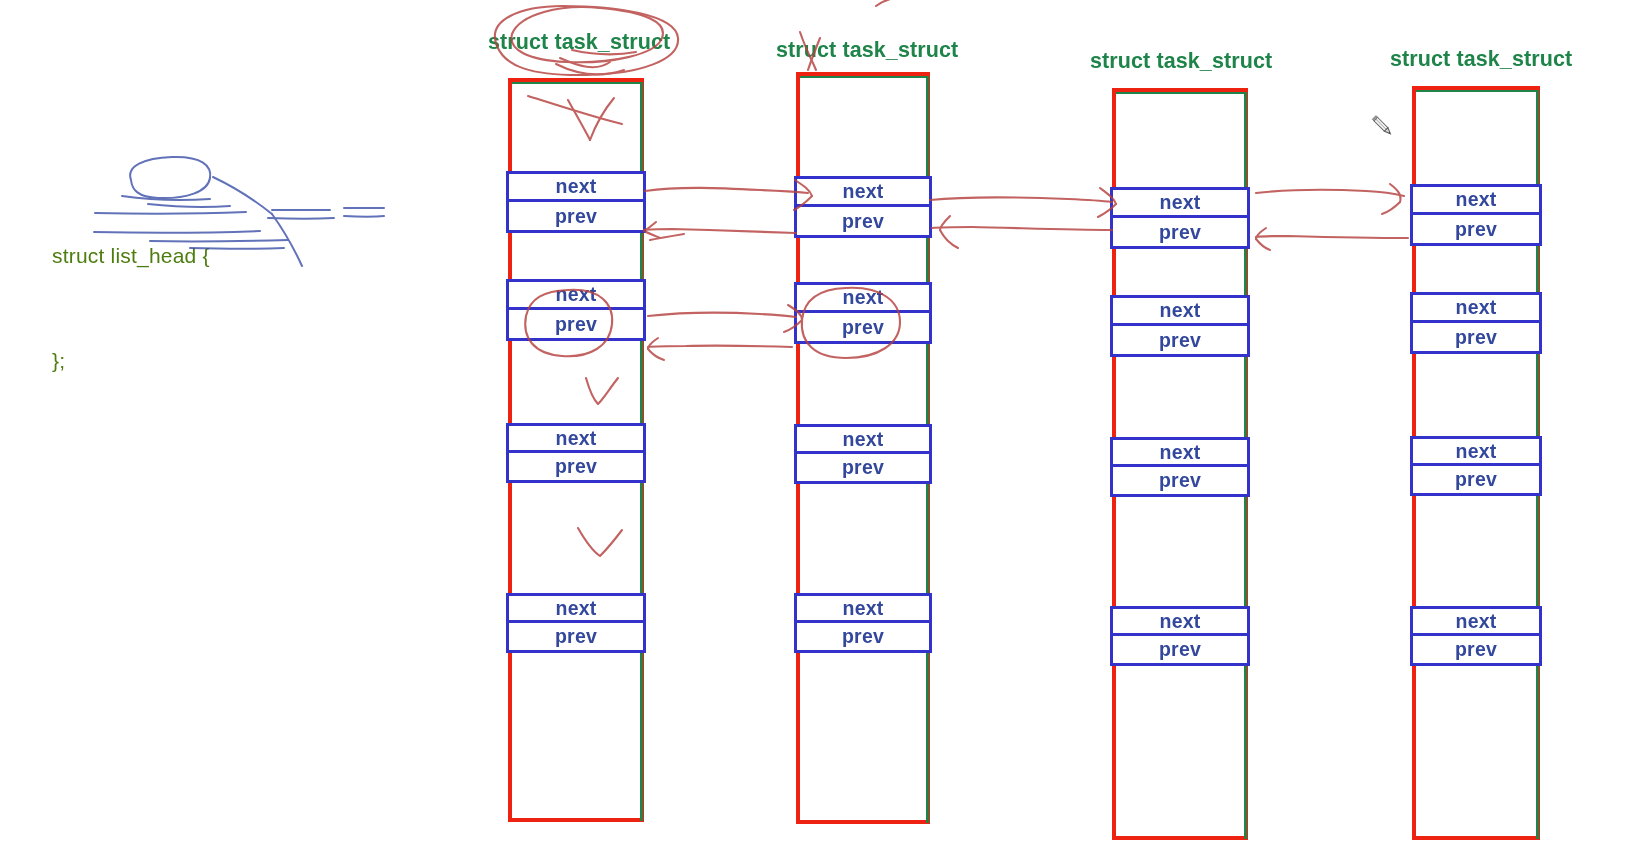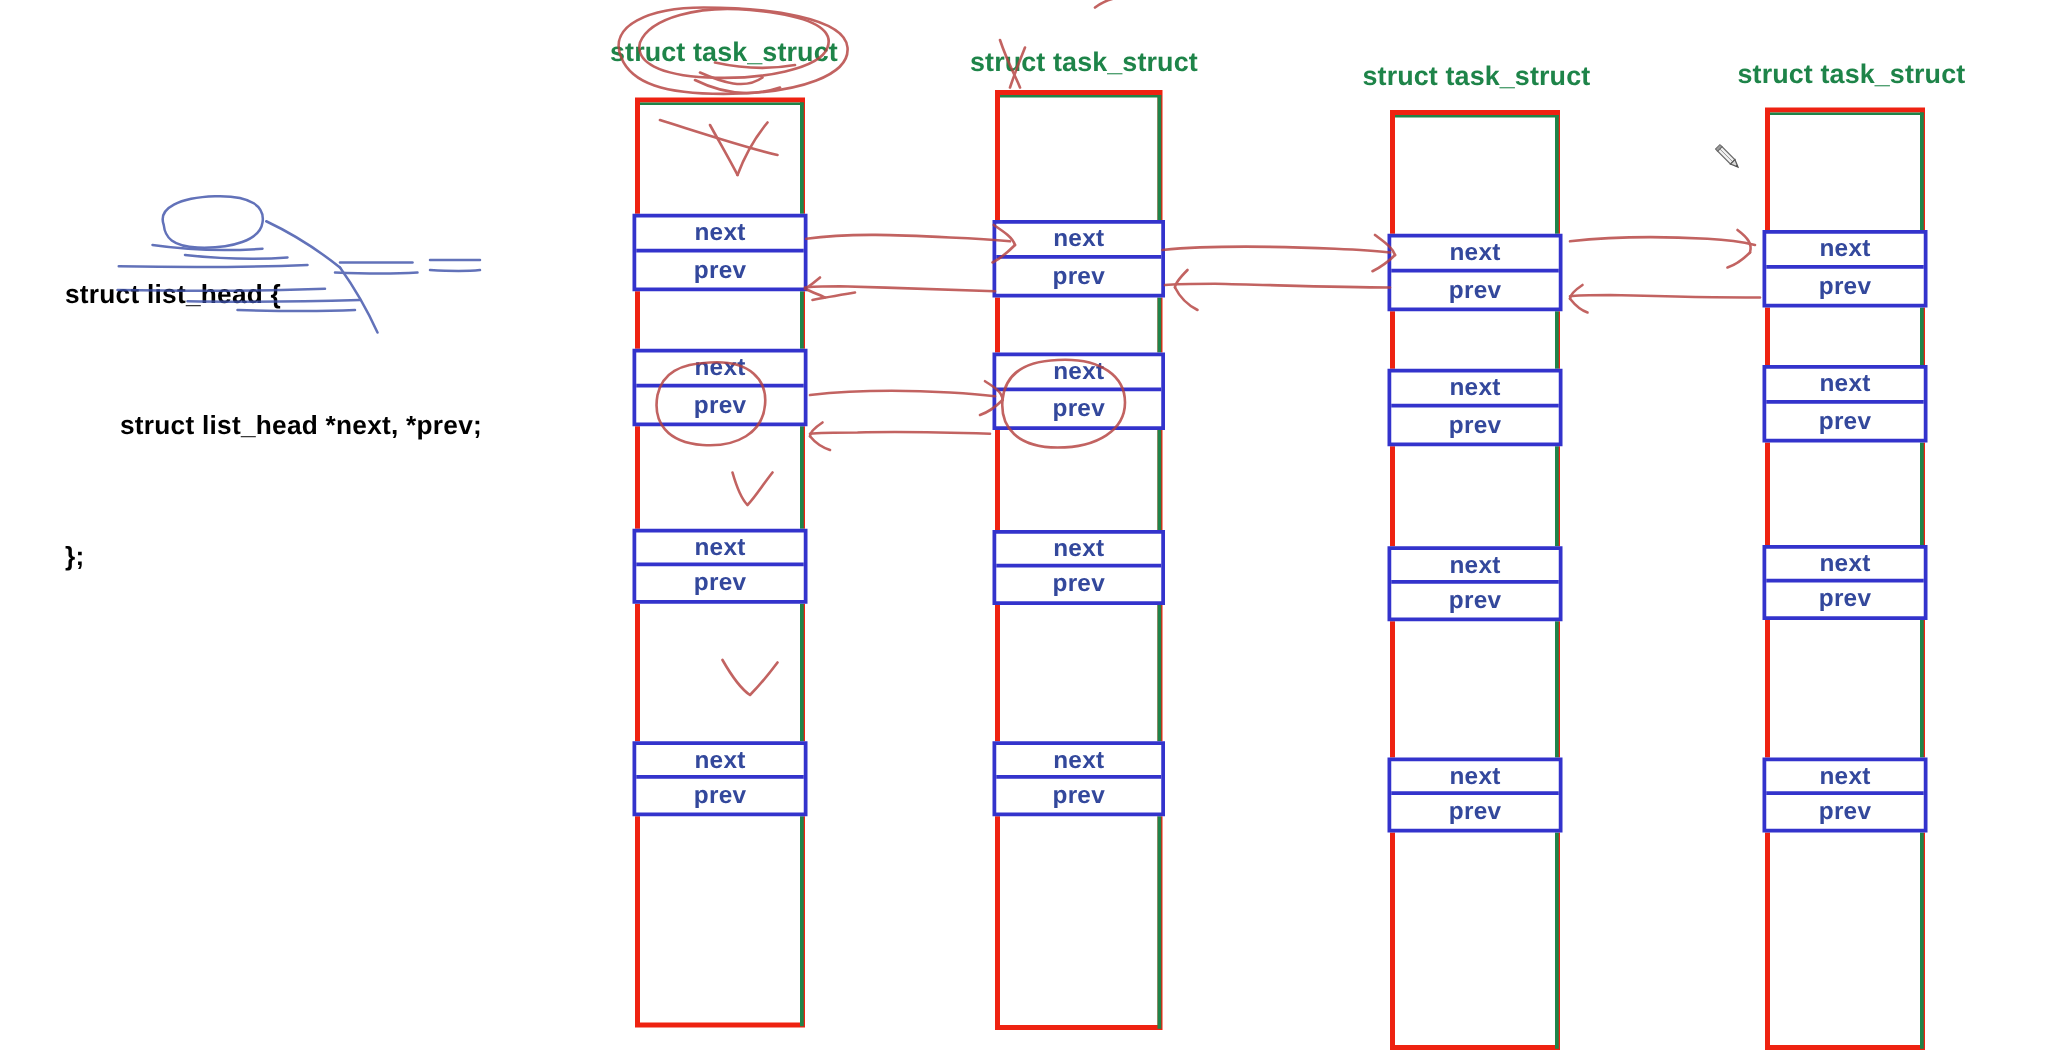--- a/index.html
+++ b/index.html
@@ -15,25 +15,25 @@
     width: 1651px;
     height: 848px;
     background: #ffffff;
     overflow: hidden;
   }
 
   
   .code-block {
     position: absolute;
     left: 52px;
-    top: 148px;
+    top: 168px;
     width: 400px;
-    color: #000000;
+    color: #4d7c0f;
     font-family: "Liberation Sans", sans-serif;
-    font-weight: bold;
+    font-weight: normal;
     font-size: 21px;
     line-height: 35px;
     white-space: pre;
     letter-spacing: 0.2px;
   }
   .code-line { display: block; }
   .code-line.indent { padding-left: 44px; }
 
   
   .col-header {
@@ -99,21 +99,20 @@
     z-index: 20;
   }
 </style>
 </head>
 <body>
 
 <div id="canvas">
 
   <div class="code-block">
     <span class="code-line">struct list_head {</span>
-    <span class="code-line indent">struct list_head *next, *prev;</span>
     <span class="code-line">};</span>
   </div>
 
   <div id="columns">
       <div class="col-header" style="left: 488px; top: 30px;">struct task_struct</div>
       <div class="struct-box" style="left: 508px; top: 78px; width: 136px; height: 744px;"></div>
       <div class="lh" style="left: 506px; top: 171px; width: 140px; height: 62px;">
         <div class="cell top">next</div>
         <div class="cell">prev</div>
       </div>

